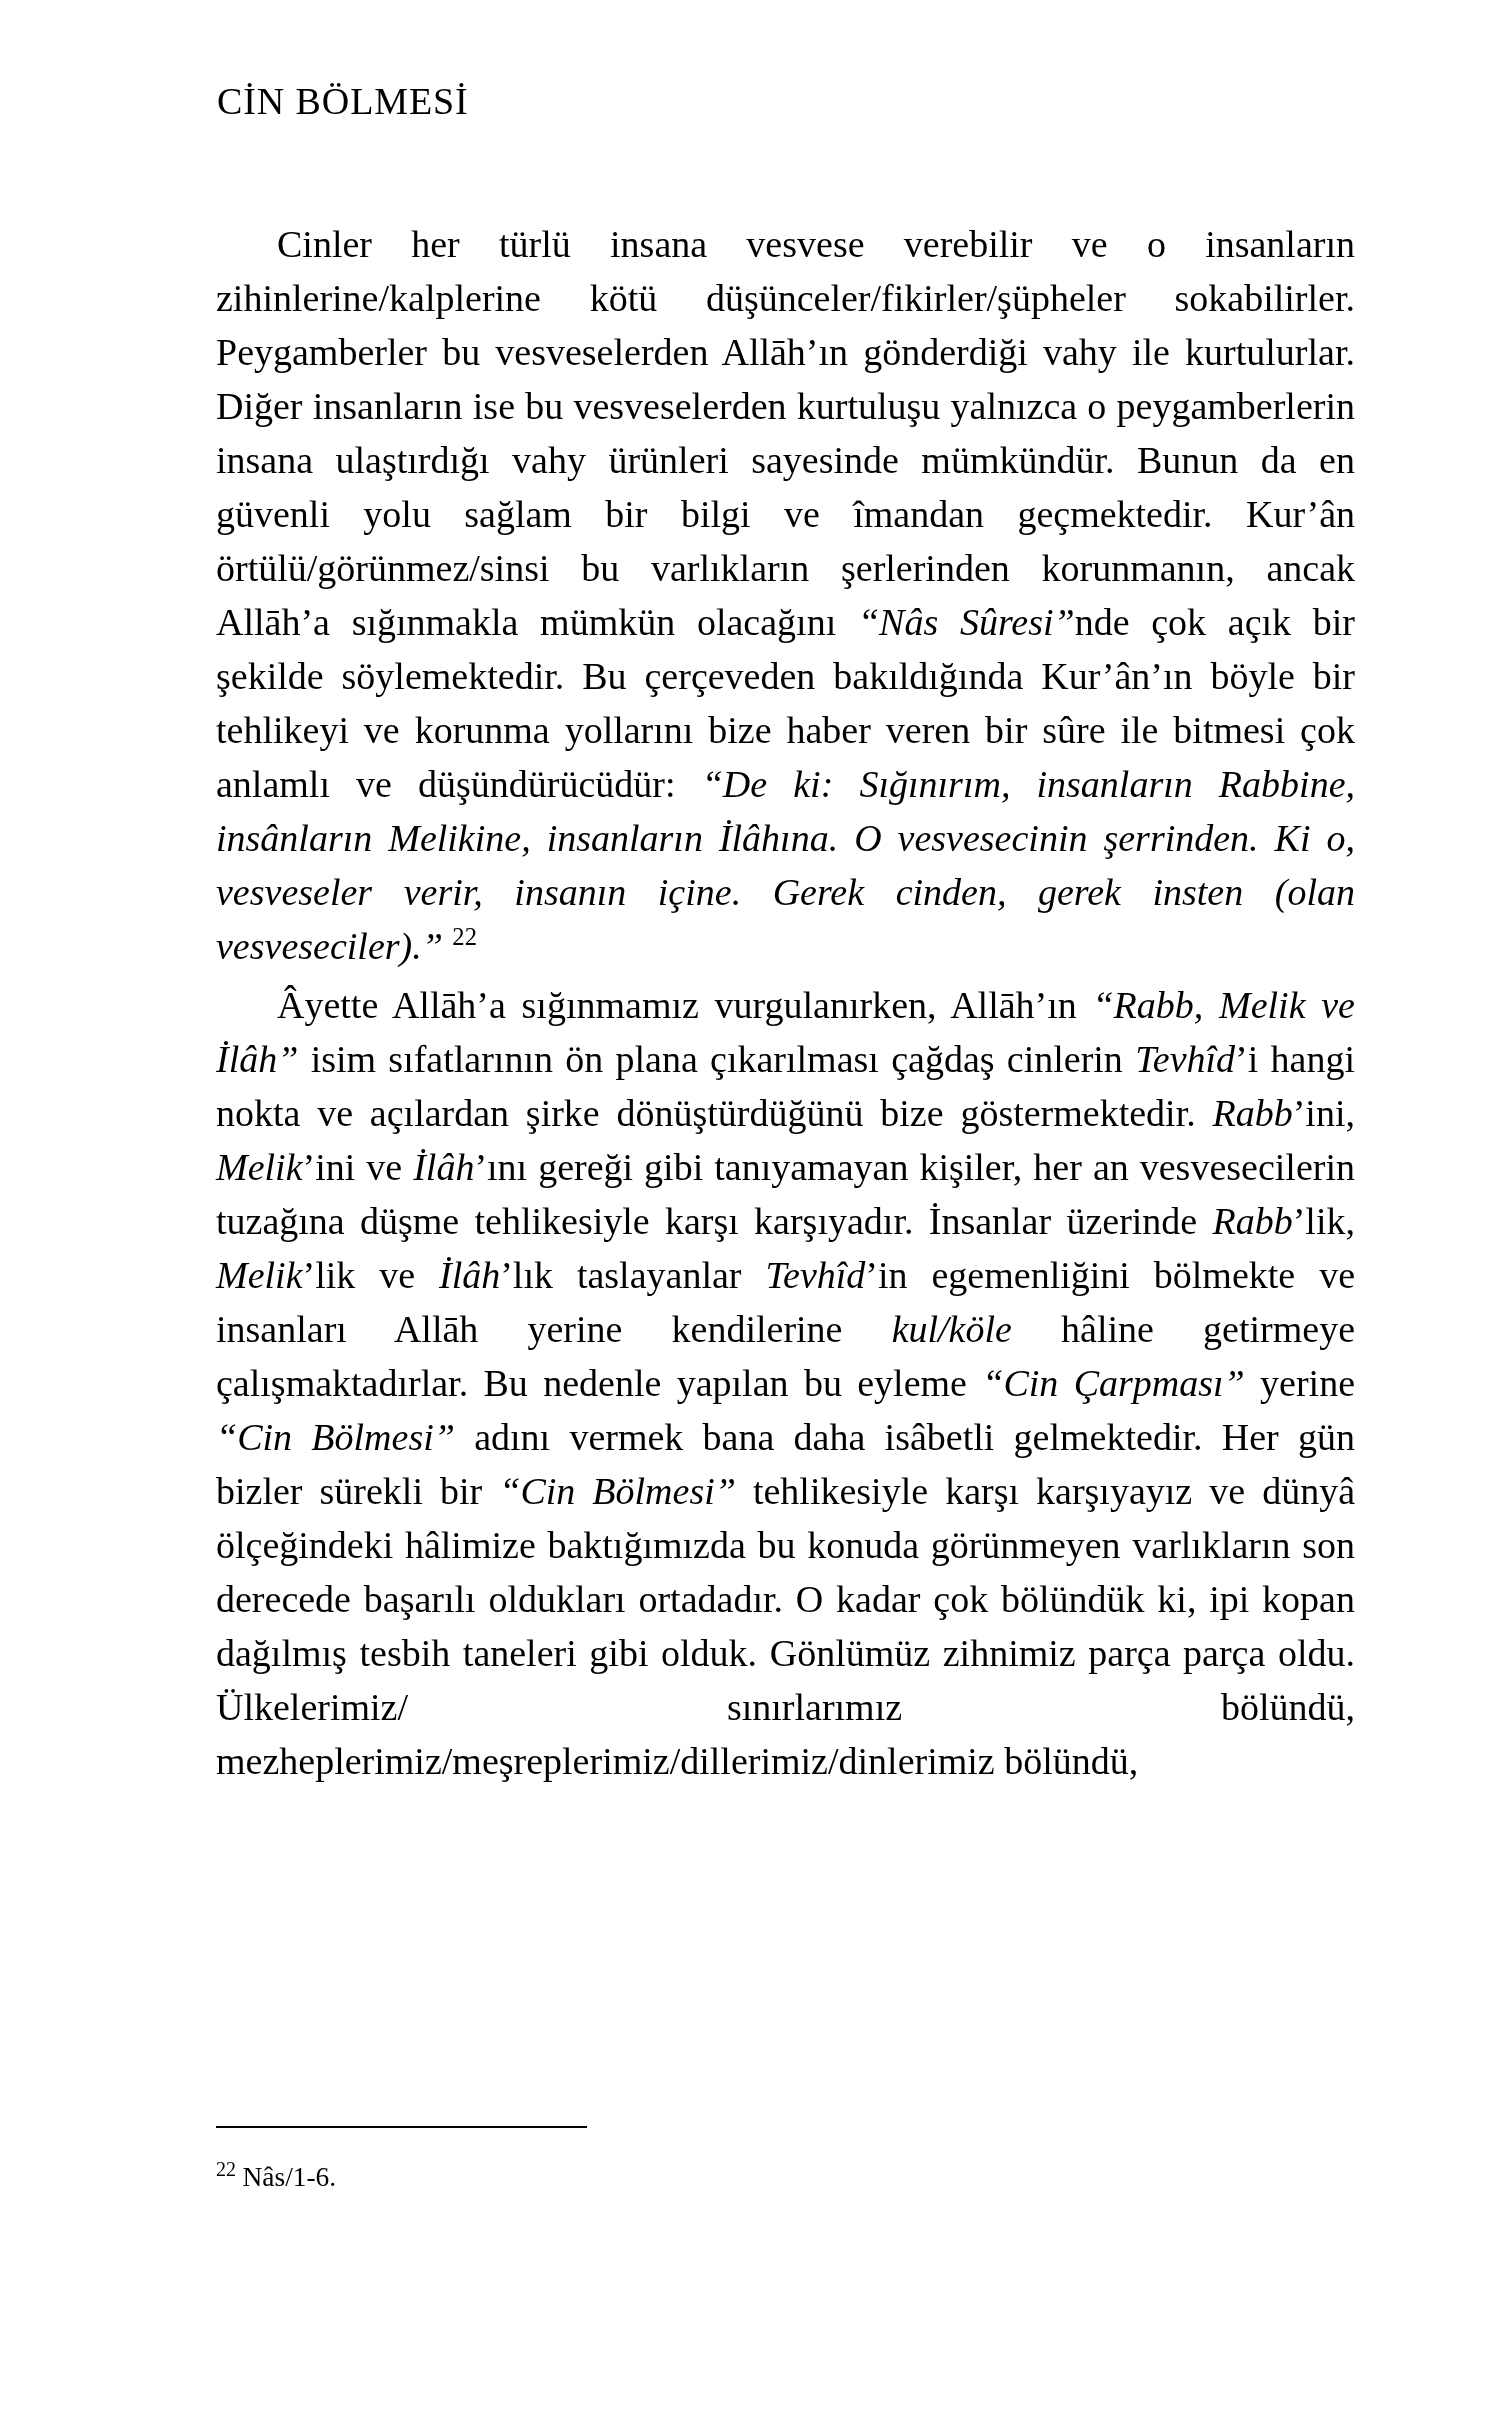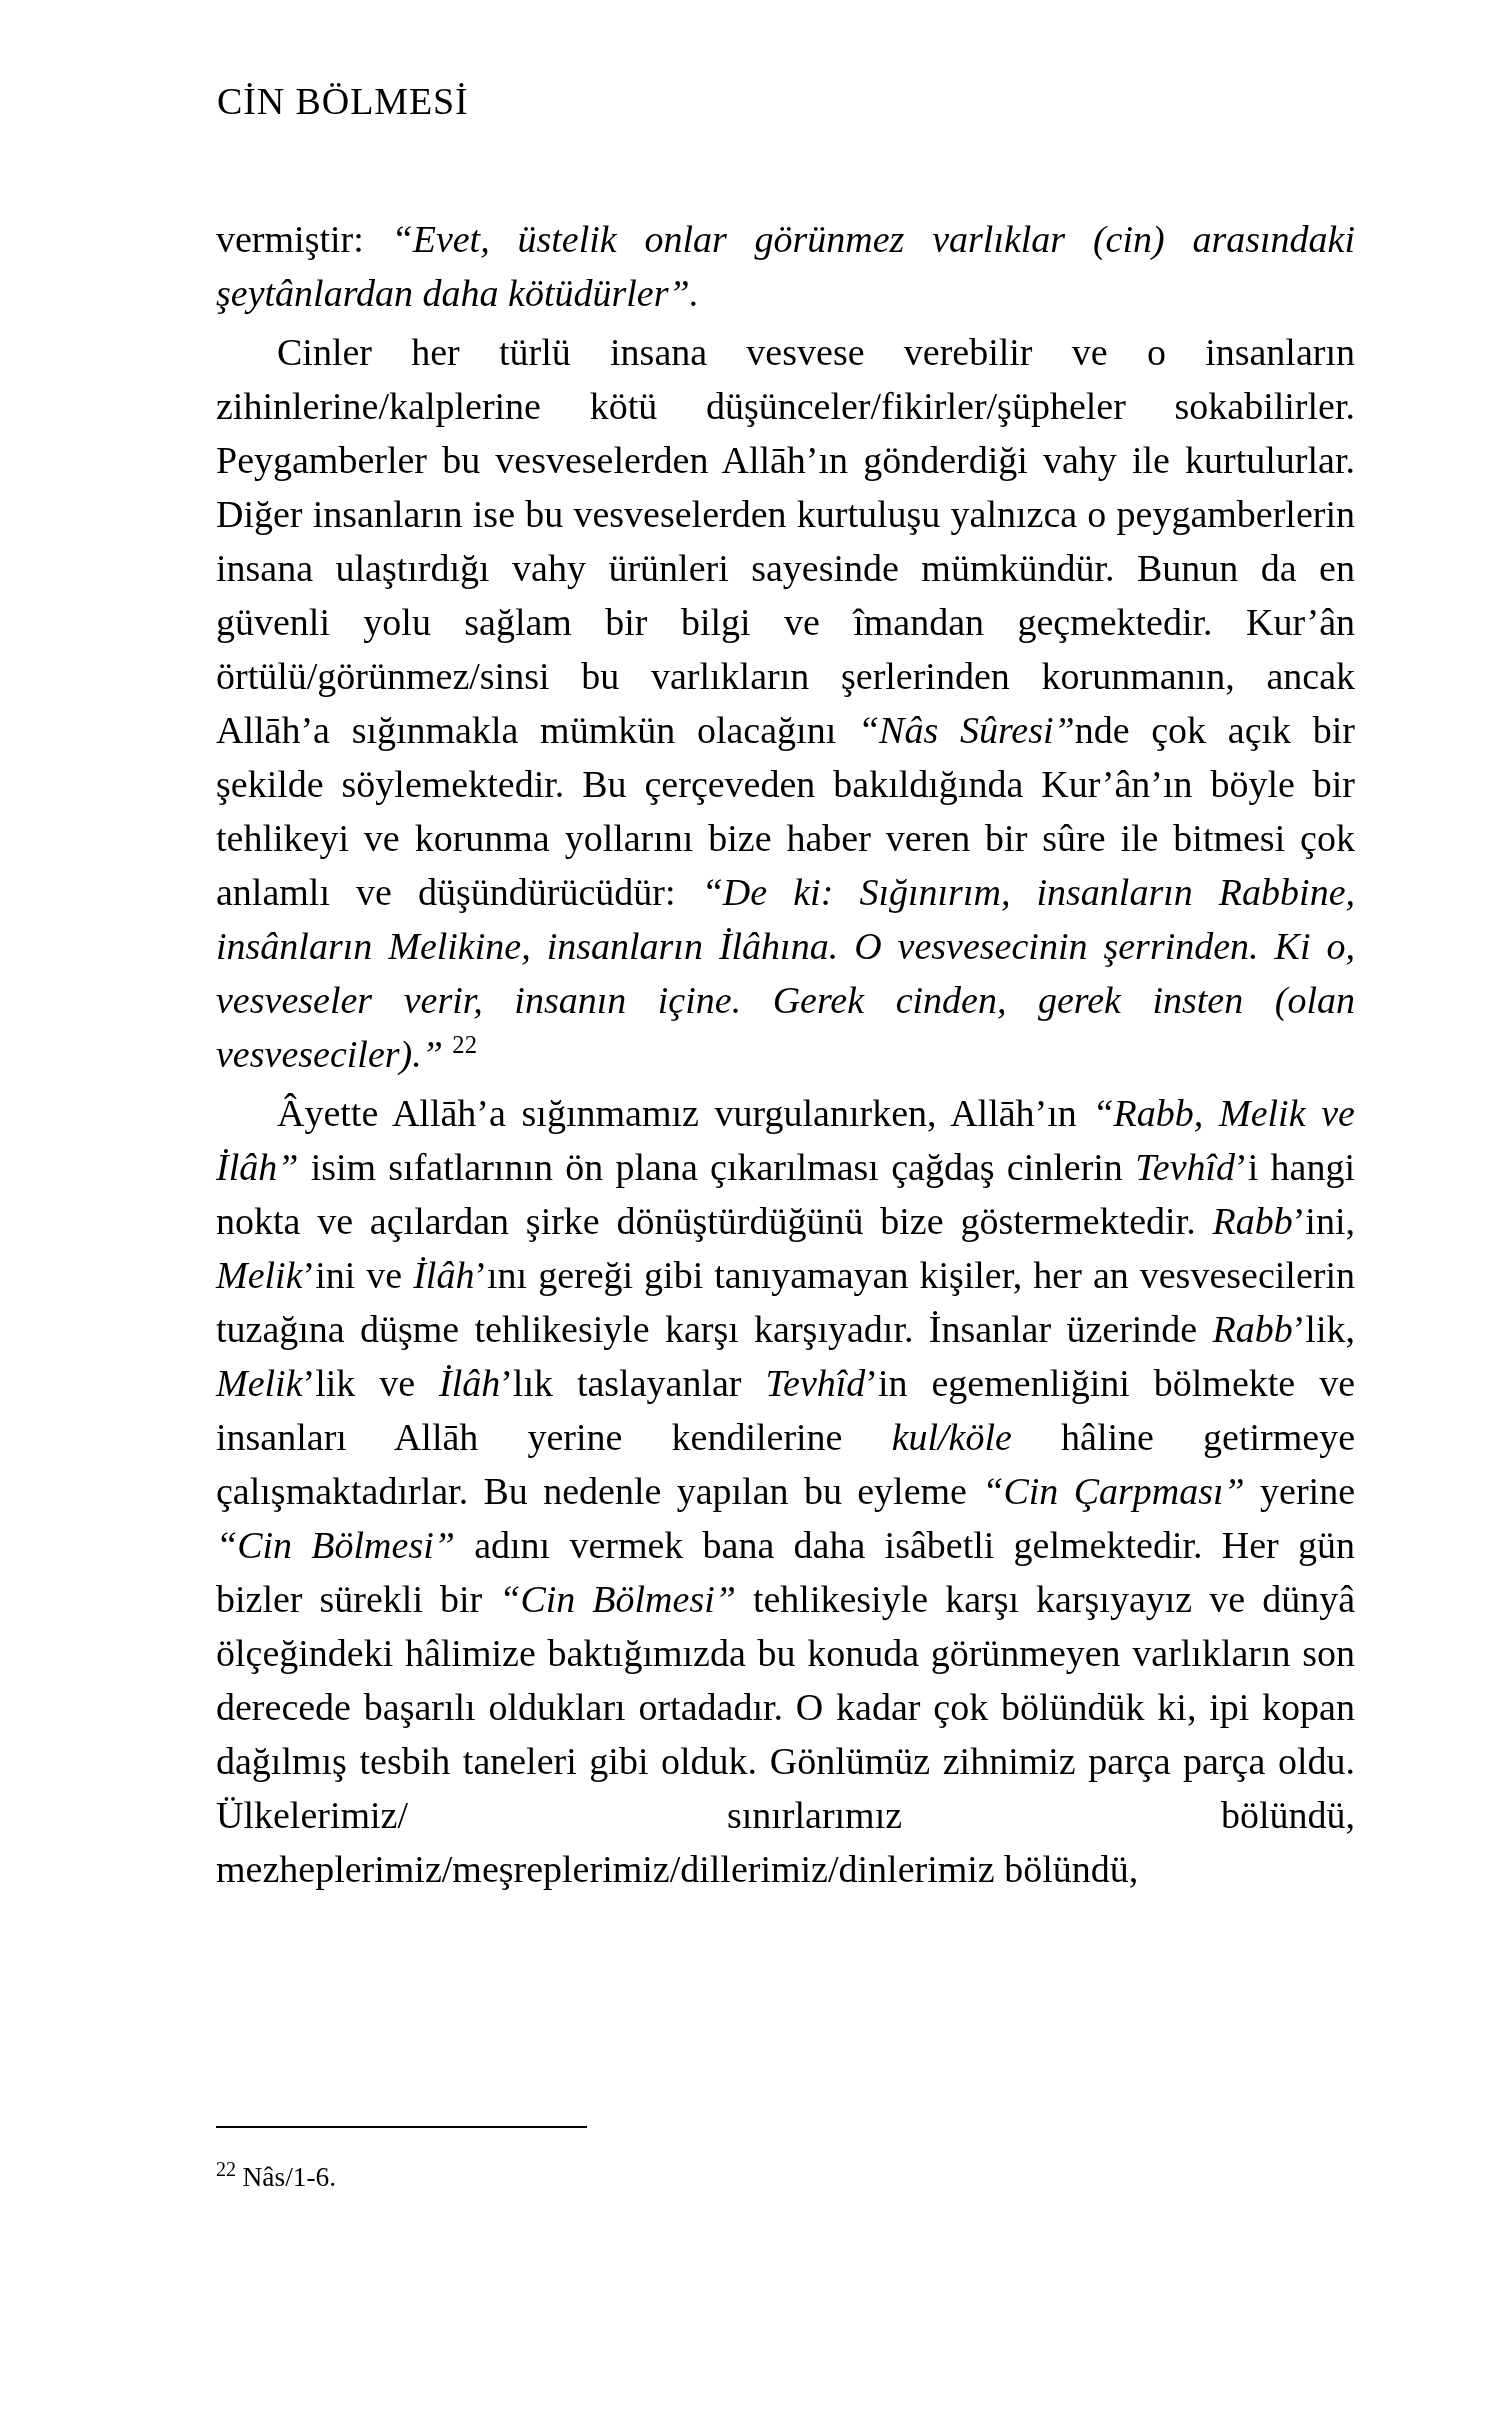--- a/index.html
+++ b/index.html
@@ -75,21 +75,20 @@
   }
 </style>
 </head>
 <body>
 
 <div class="page">
 
   <div class="running-head">CİN BÖLMESİ</div>
 
   <div class="text-block">
-      <p class="para"><span>vermiştir: </span><em>“Evet, üstelik onlar görünmez varlıklar (cin) arasındaki şeytânlardan daha kötüdürler”.</em></p>
       <p class="para indent spaced"><span>Cinler her türlü insana vesvese verebilir ve o insanların zihinlerine/kalplerine kötü düşünceler/fikirler/şüpheler sokabilirler. Peygamberler bu vesveselerden Allāh’ın gönderdiği vahy ile kurtulurlar. Diğer insanların ise bu vesveselerden kurtuluşu yalnızca o peygamberlerin insana ulaştırdığı vahy ürünleri sayesinde mümkündür. Bunun da en güvenli yolu sağlam bir bilgi ve îmandan geçmektedir. Kur’ân örtülü/görünmez/sinsi bu varlıkların şerlerinden korunmanın, ancak Allāh’a sığınmakla mümkün olacağını </span><em>“Nâs Sûresi”</em><span>nde çok açık bir şekilde söylemektedir. Bu çerçeveden bakıldığında Kur’ân’ın böyle bir tehlikeyi ve korunma yollarını bize haber veren bir sûre ile bitmesi çok anlamlı ve düşündürücüdür: </span><em>“De ki: Sığınırım, insanların Rabbine, insânların Melikine, insanların İlâhına. O vesvesecinin şerrinden. Ki o, vesveseler verir, insanın içine. Gerek cinden, gerek insten (olan vesveseciler).” </em><sup>22</sup></p>
       <p class="para indent spaced"><span>Âyette Allāh’a sığınmamız vurgulanırken, Allāh’ın </span><em>“Rabb, Melik ve İlâh”</em><span> isim sıfatlarının ön plana çıkarılması çağdaş cinlerin </span><em>Tevhîd</em><span>’i hangi nokta ve açılardan şirke dönüştürdüğünü bize göstermektedir. </span><em>Rabb</em><span>’ini, </span><em>Melik</em><span>’ini ve </span><em>İlâh</em><span>’ını gereği gibi tanıyamayan kişiler, her an vesvesecilerin tuzağına düşme tehlikesiyle karşı karşıyadır. İnsanlar üzerinde </span><em>Rabb</em><span>’lik, </span><em>Melik</em><span>’lik ve </span><em>İlâh</em><span>’lık taslayanlar </span><em>Tevhîd</em><span>’in egemenliğini bölmekte ve insanları Allāh yerine kendilerine </span><em>kul/köle</em><span> hâline getirmeye çalışmaktadırlar. Bu nedenle yapılan bu eyleme </span><em>“Cin Çarpması”</em><span> yerine </span><em>“Cin Bölmesi”</em><span> adını vermek bana daha isâbetli gelmektedir. Her gün bizler sürekli bir </span><em>“Cin Bölmesi”</em><span> tehlikesiyle karşı karşıyayız ve dünyâ ölçeğindeki hâlimize baktığımızda bu konuda görünmeyen varlıkların son derecede başarılı oldukları ortadadır. O kadar çok bölündük ki, ipi kopan dağılmış tesbih taneleri gibi olduk. Gönlümüz zihnimiz parça parça oldu. Ülkelerimiz/ sınırlarımız bölündü, mezheplerimiz/meşreplerimiz/dillerimiz/dinlerimiz bölündü,</span></p>
     </div>
 
   <div class="footnote">
     <div class="footnote-rule"></div>
     <div class="footnote-line">
       <span class="footnote-marker">22</span><span>Nâs/1-6.</span>
     </div>
   </div>

